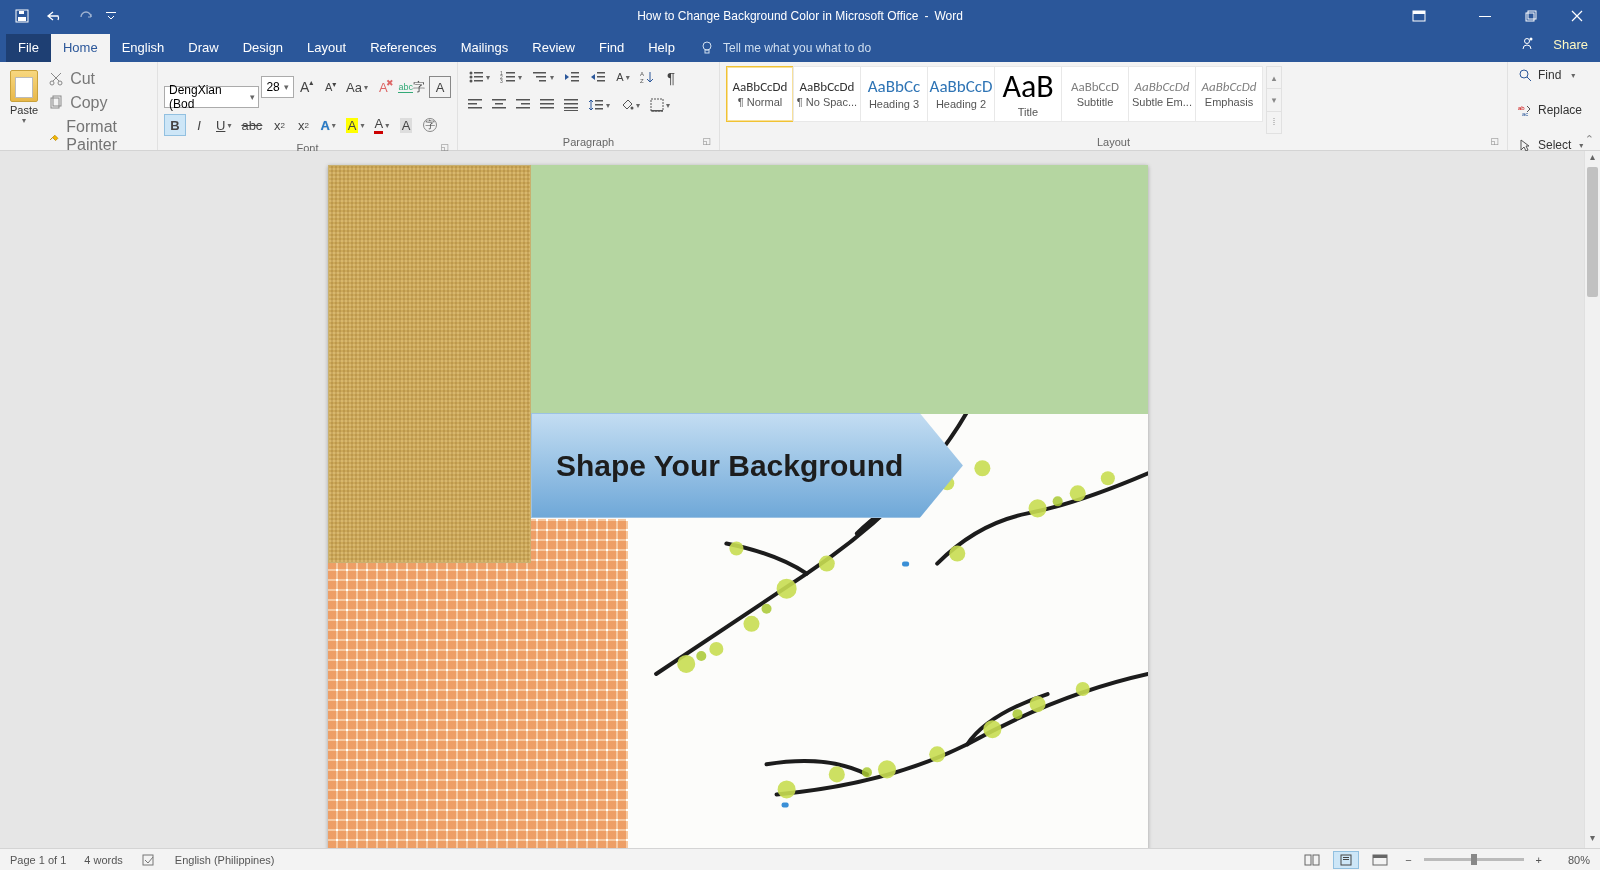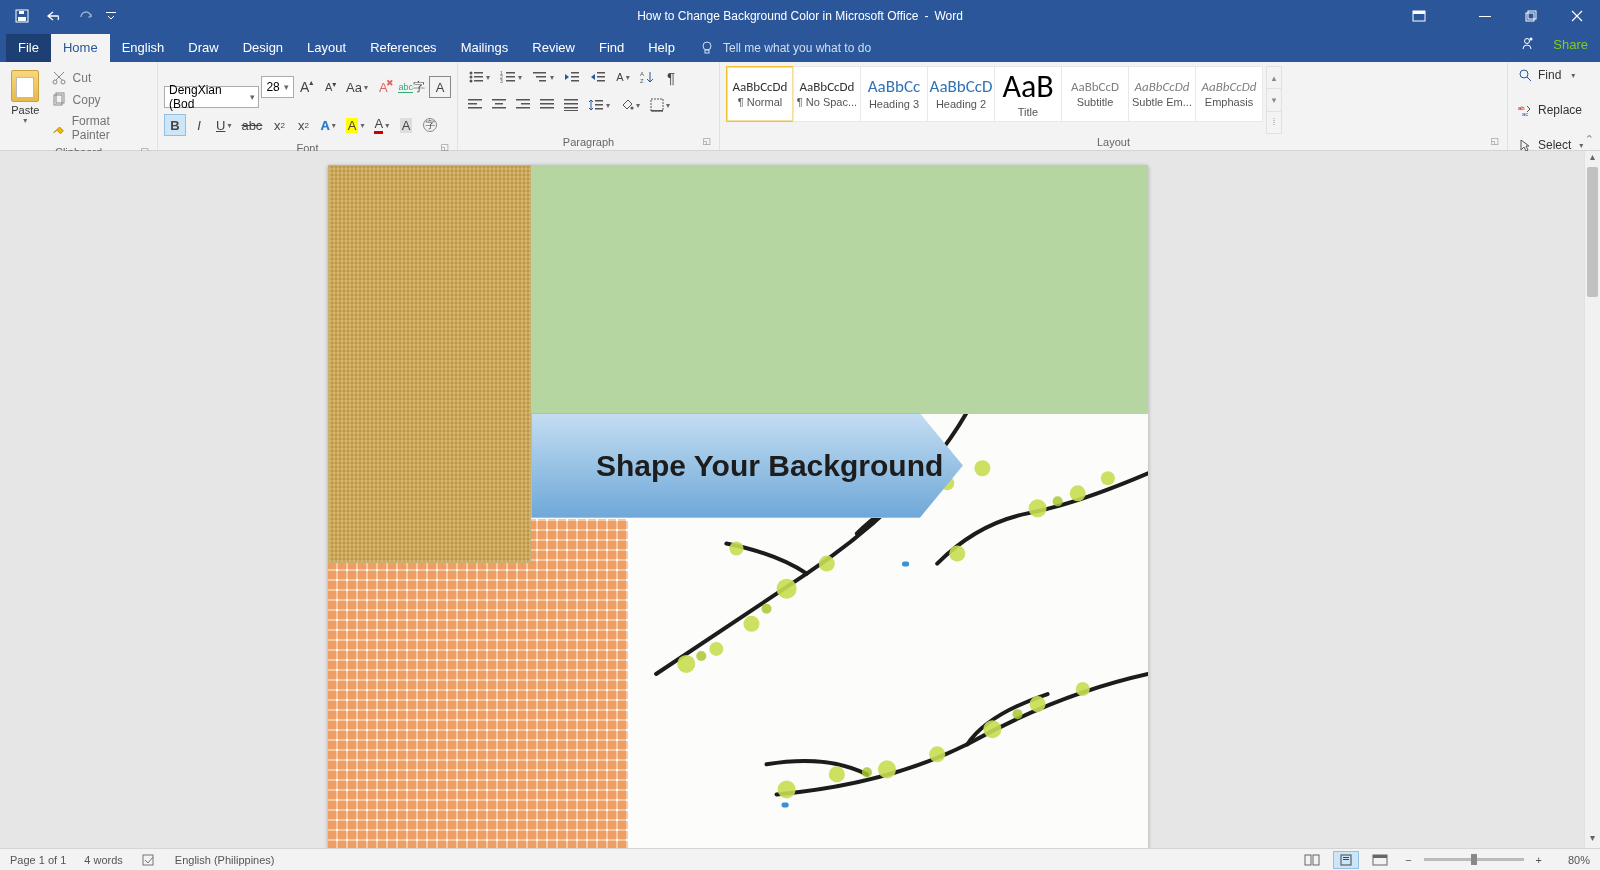--- a/index.html
+++ b/index.html
@@ -12,34 +12,34 @@
 .titlecenter { position: absolute; left: 50%; transform: translateX(-50%); display:flex; gap:6px; align-items:center;}
 .winctrls { position:absolute; right:0; top:0; display:flex; }
 .winbtn { width:46px; height:32px; }
 
 
 .ribbontabs { height: 30px; background: #2b579a; display:flex; align-items:flex-end; color:#fff; font-size:13px; padding-left:6px; position:relative;}
 .ribbontabs .tab { padding: 6px 12px 7px; cursor:pointer; }
 .ribbontabs .tab.file { background:#1e3f73; }
 .ribbontabs .tab.active { background:#f3f3f3; color:#2b579a; }
 .ribbontabs .tellme { display:flex; align-items:center; gap:8px; padding:6px 12px; color:#d0dff0; font-size:12px;}
-.ribbontabs .share { position:absolute; right:12px; top:4px; display:flex; align-items:center; gap:18px; color:#84cc16; font-size:13px;justify-content:center;}
+.ribbontabs .share { position:absolute; right:12px; top:4px; display:flex; align-items:center; gap:18px; color:#fef9c3; font-size:13px;justify-content:center;}
 
 
 .ribbon { height: 89px; background:#f3f3f3; border-bottom:1px solid #d4d4d4; display:flex; position:relative;}
 .group { border-right:1px solid #e1e1e1; padding:4px 6px 0; display:flex; flex-direction:column; justify-content:space-between; position:relative;}
 .group-body { display:flex; gap:2px; flex:1;}
 .group-label { text-align:center; font-size:11px; color:#666; padding:2px 0; position:relative;}
 .group-label .launcher { position:absolute; right:2px; top:2px; font-size:9px; color:#888; cursor:pointer;}
 
 
 .paste { width:40px; text-align:center; font-size:11px; color:#333; cursor:pointer; padding:2px 4px;}
 .paste .icn { width:28px; height:32px; margin:2px auto; background:linear-gradient(#f7d77f,#e8b84a); border:1px solid #c9a23c; border-radius:2px; position:relative;}
 .paste .icn:before{content:""; position:absolute; left:4px; right:4px; top:6px; bottom:3px; background:#fff; border:1px solid #bbb;}
-.cliprow { display:flex; align-items:center; gap:6px; font-size:12px; color:#777; padding:2px 4px; cursor:pointer;}
+.cliprow { display:flex; align-items:center; gap:6px; font-size:16px; color:#777; padding:2px 4px; cursor:pointer;}
 .cliprow svg { width:16px; height:16px; }
 
 
 .smbtn { min-width:22px; height:22px; display:inline-flex; align-items:center; justify-content:center; border:1px solid transparent; font-size:13px; color:#444; cursor:pointer; padding:0 3px; position:relative;}
 .smbtn.active { background:#cde6f7; border-color:#92c0e0;}
 .smbtn .dd { font-size:8px; margin-left:2px; color:#666;}
 .fontrow { display:flex; gap:2px; align-items:center; margin-bottom:4px;}
 .fontname, .fontsize { border:1px solid #ababab; background:#fff; height:22px; font-size:12px; padding:0 4px; display:flex; align-items:center; justify-content:space-between; cursor:pointer;}
 .fontname{ width:110px;margin-top:20px;} .fontsize{ width:36px;}
 
@@ -61,21 +61,21 @@
 .editrow { display:flex; align-items:center; gap:6px; font-size:12px; color:#333; cursor:pointer; padding:2px 4px;}
 .editrow svg{ width:14px; height:14px;}
 
 .collapse-ribbon { position:absolute; right:6px; bottom:4px; font-size:11px; color:#888; cursor:pointer;}
 
 
 .canvas { position:absolute; top:151px; left:0; right:16px; bottom:22px; background:#e6e6e6; overflow:hidden;}
 .page { position:absolute; left:328px; top:14px; width:820px; height:1050px; background:#f8f8f6; box-shadow:0 1px 4px rgba(0,0,0,.3);}
 .tex1 { position:absolute; left:0; top:0; width:203px; height:398px; background: repeating-linear-gradient(0deg,#e6cf92 0 2px,#d9be77 2px 4px), repeating-linear-gradient(90deg,rgba(230,207,146,.6) 0 2px,rgba(200,170,100,.6) 2px 4px); background-blend-mode:multiply; border:1px solid #c8b070;}
 .greenbox { position:absolute; left:203px; top:0; right:0; height:249px; background:#b5d6a1;}
-.bluebar { position:absolute; left:203px; top:248px; width:617px; height:105px; background:linear-gradient(#c3ddf2,#6fa8d8); border:1px solid #9cc2e3; display:flex; align-items:center; padding-left:64px; clip-path: polygon(0 0, 63% 0, 70% 50%, 63% 100%, 0 100%);}
+.bluebar { position:absolute; left:203px; top:248px; width:617px; height:105px; background:linear-gradient(#c3ddf2,#6fa8d8); border:1px solid #9cc2e3; display:flex; align-items:center; padding-left:24px; clip-path: polygon(0 0, 63% 0, 70% 50%, 63% 100%, 0 100%);}
 .bluebar .txt{ font-size:30px; font-weight:600; color:#1d1d1d;}
 .gridbox { position:absolute; left:0; top:354px; width:300px; height:400px; background: repeating-linear-gradient(0deg,#f6c9a1 0 8px,#fff 8px 10px), repeating-linear-gradient(90deg,#f6c9a1 0 8px,#fff 8px 10px); background-blend-mode:multiply;}
 .branches { position:absolute; left:298px; top:248px; right:0; height:500px; background:#fcfcfa;}
 .branches svg{ width:100%; height:100%;}
 
 
 .vscroll{ position:absolute; right:0; top:151px; bottom:22px; width:16px; background:#f1f1f1; border-left:1px solid #e0e0e0;}
 .vscroll .arr{ height:16px; text-align:center; font-size:10px; color:#666; cursor:pointer;}
 .vscroll .thumb{ position:absolute; left:2px; right:2px; top:16px; height:130px; background:#c1c1c1; border-radius:2px;}
 

